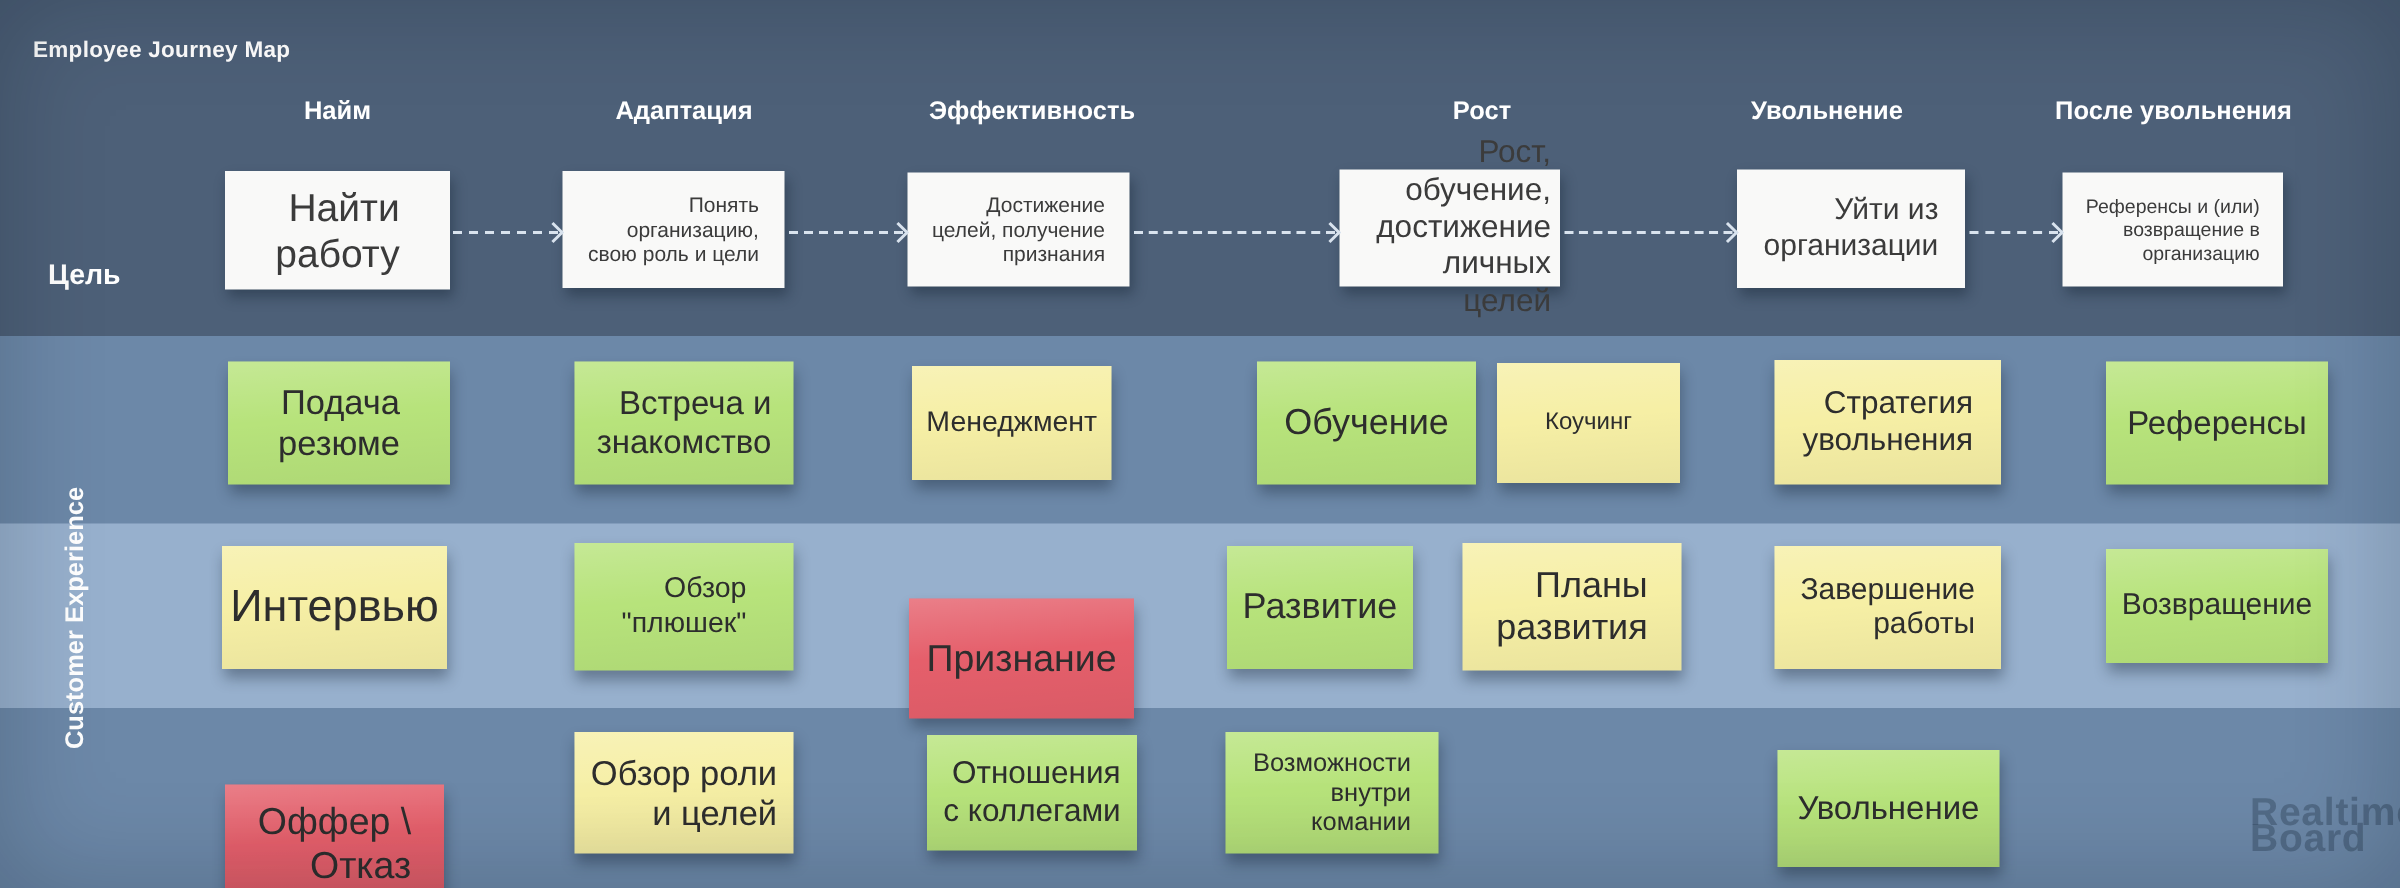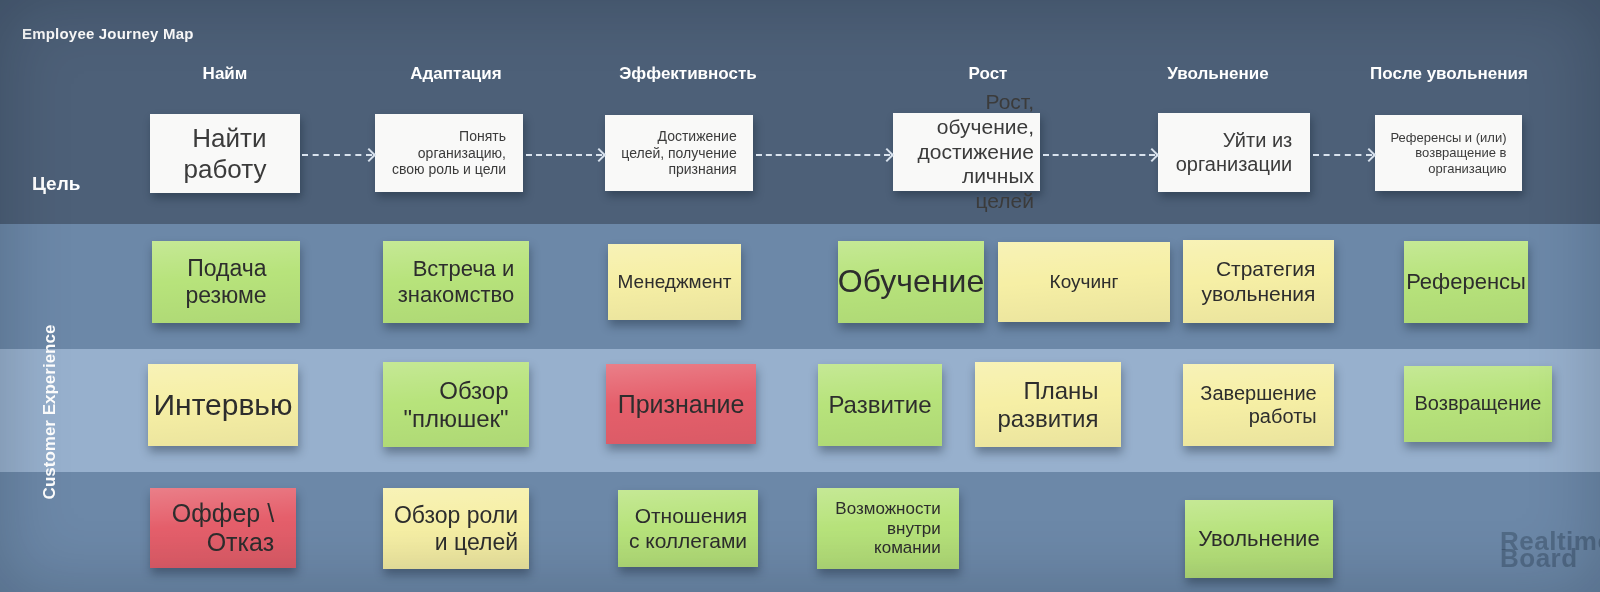--- a/index.html
+++ b/index.html
@@ -46,21 +46,21 @@
   }
   .sticky{
     position:absolute;display:flex;align-items:center;justify-content:center;
     box-sizing:border-box;padding:4px 6px;text-align:center;
     color:#2d2d2d;line-height:1.16;
     box-shadow:1px 6px 9px rgba(18,32,48,.38);
     background-image:linear-gradient(175deg,rgba(255,255,255,.20),rgba(255,255,255,0) 45%,rgba(0,0,0,.05));
   }
   .sticky[data-color="green"]{background-color:var(--sticky-green,#b7e37b);}
   .sticky[data-color="yellow"]{background-color:var(--sticky-yellow,#f6efa5);}
-  .sticky[data-color="red"]{background-color:var(--sticky-red,#e55f6b);}
+  .sticky[data-color="red"]{background-color:var(--sticky-red,#e55f6b);margin-top:35px;}
   .goal-card span,.sticky span{white-space:pre-line;text-align:right;}
   .arrow{
     position:absolute;top:154px;height:0;
     border-top:2px dashed var(--arrow,#d9e3ee);
   }
   .arrow::after{
     content:"";position:absolute;right:-2px;top:-6px;
     width:8px;height:8px;
     border-top:2px solid var(--arrow,#d9e3ee);
     border-right:2px solid var(--arrow,#d9e3ee);
@@ -133,38 +133,38 @@
       <span>Подача
 резюме</span>
     </div>
   <div class="sticky" style="left:383px;top:241px;width:146px;height:82px;font-size:22px" data-color="green">
       <span>Встреча и
 знакомство</span>
     </div>
   <div class="sticky" style="left:608px;top:244px;width:133px;height:76px;font-size:19px" data-color="yellow">
       <span>Менеджмент</span>
     </div>
-  <div class="sticky" style="left:838px;top:241px;width:146px;height:82px;font-size:32px" data-color="green">
+  <div class="sticky" style="left:838px;top:241px;width:146px;height:82px;font-size:24px" data-color="green">
       <span>Обучение</span>
     </div>
-  <div class="sticky" style="left:998px;top:242px;width:172px;height:80px;font-size:19px" data-color="yellow">
+  <div class="sticky" style="left:998px;top:242px;width:122px;height:80px;font-size:16px" data-color="yellow">
       <span>Коучинг</span>
     </div>
   <div class="sticky" style="left:1183px;top:240px;width:151px;height:83px;font-size:21px" data-color="yellow">
       <span>Стратегия
 увольнения</span>
     </div>
-  <div class="sticky" style="left:1404px;top:241px;width:124px;height:82px;font-size:22px" data-color="green">
+  <div class="sticky" style="left:1404px;top:241px;width:148px;height:82px;font-size:22px" data-color="green">
       <span>Референсы</span>
     </div>
 
   <div class="sticky" style="left:148px;top:364px;width:150px;height:82px;font-size:30px" data-color="yellow">
       <span>Интервью</span>
     </div>
-  <div class="sticky" style="left:383px;top:362px;width:146px;height:85px;font-size:24px" data-color="green">
+  <div class="sticky" style="left:383px;top:362px;width:146px;height:85px;font-size:19px" data-color="green">
       <span>Обзор
 "плюшек"</span>
     </div>
   <div class="sticky" style="left:606px;top:364px;width:150px;height:80px;font-size:25px" data-color="red">
       <span>Признание</span>
     </div>
   <div class="sticky" style="left:818px;top:364px;width:124px;height:82px;font-size:24px" data-color="green">
       <span>Развитие</span>
     </div>
   <div class="sticky" style="left:975px;top:362px;width:146px;height:85px;font-size:24px" data-color="yellow">

